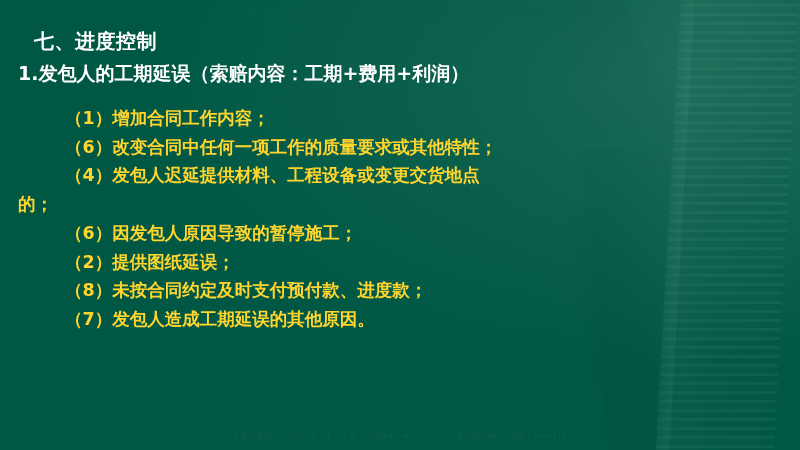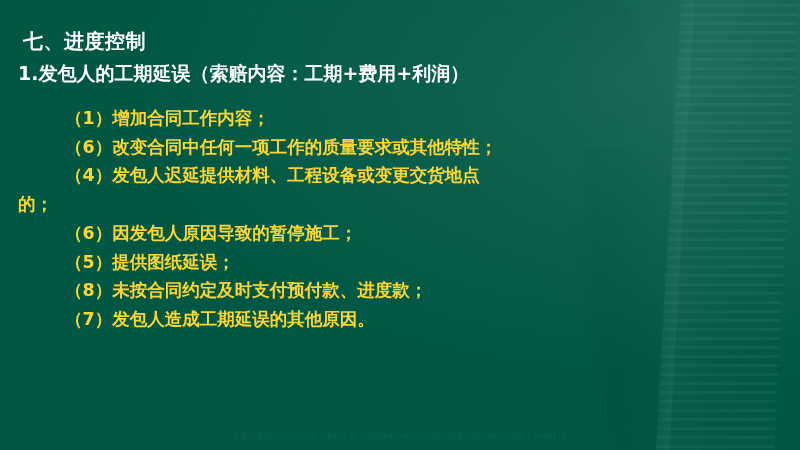--- a/index.html
+++ b/index.html
@@ -146,21 +146,21 @@
     font-size: 7.5px;
     letter-spacing: 0.2px;
     font-family: "DejaVu Sans", "Liberation Sans", sans-serif;
     white-space: nowrap;
   }
   .watermark-top { top: 9px; }
   .watermark-bottom { bottom: 8px; }
 
   .section-title {
     position: absolute;
-    left: 23px;
+    left: 34px;
     top: 28px;
     color: #ffffff;
     font-size: 20px;
     font-weight: bold;
     letter-spacing: 0.5px;
     white-space: nowrap;
   }
 
   .sub-title {
     position: absolute;
@@ -215,21 +215,21 @@
 
     <div class="section-title" style="color: rgb(255, 255, 255);">七、进度控制</div>
 
     <div class="sub-title" style="color: rgb(255, 255, 255); text-align: center;">1.发包人的工期延误（索赔内容：工期+费用+利润）</div>
 
     <ul class="bullet-list">
       <li class="bullet-item" style="color: rgb(255, 213, 46);">（1）增加合同工作内容；</li>
       <li class="bullet-item" style="color: rgb(255, 213, 46);">（6）改变合同中任何一项工作的质量要求或其他特性；</li>
       <li class="bullet-item" style="color: rgb(255, 213, 46);"><span>（4）发包人迟延提供材料、工程设备或变更交货地点</span><span style="display: block; margin-left: -47px;">的；</span></li>
       <li class="bullet-item" style="color: rgb(255, 213, 46);">（6）因发包人原因导致的暂停施工；</li>
-      <li class="bullet-item" style="color: rgb(255, 213, 46);">（5）提供图纸延误；</li>
+      <li class="bullet-item" style="color: rgb(255, 213, 46);">（2）提供图纸延误；</li>
       <li class="bullet-item" style="color: rgb(255, 213, 46);">（8）未按合同约定及时支付预付款、进度款；</li>
       <li class="bullet-item" style="color: rgb(255, 213, 46);">（7）发包人造成工期延误的其他原因。</li>
     </ul>
 
     <div class="watermark watermark-bottom" style="color: rgb(12, 95, 76);">名师面授精华、央企内训、考点串讲、习题模考、考前三页纸、绝密押题联系QQ/微信：3849178</div>
 
   </div>
 </div>
 
 </body></html>

